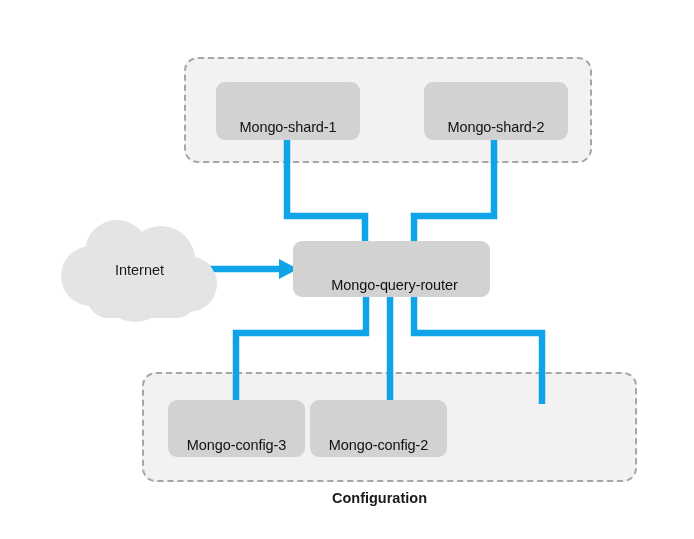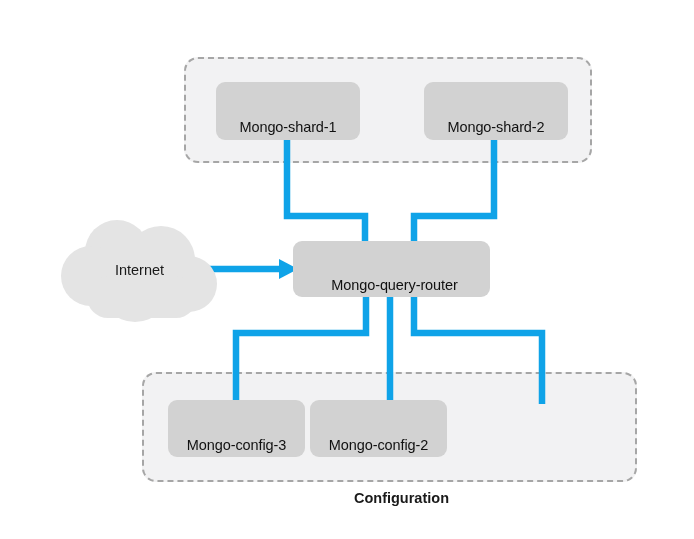--- a/index.html
+++ b/index.html
@@ -46,21 +46,21 @@
     color: #1a1a1a;
     text-align: center;
     white-space: nowrap;
   }
   #caption-data {
     left: 184px;
     top: 29px;
     width: 408px;
   }
   #caption-config {
-    left: 154px;
+    left: 132px;
     top: 490px;
     width: 495px;
   }
   
   .node {
     position: absolute;
     background: #d2d2d2;
     border-radius: 9px;
     display: flex;
     align-items: center;

